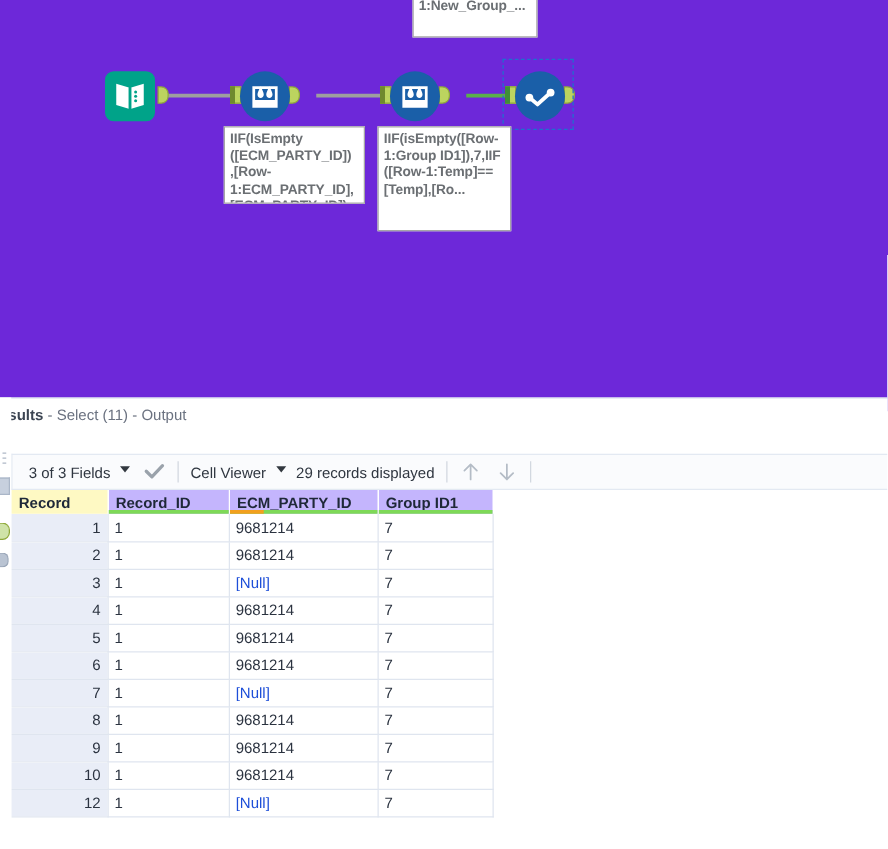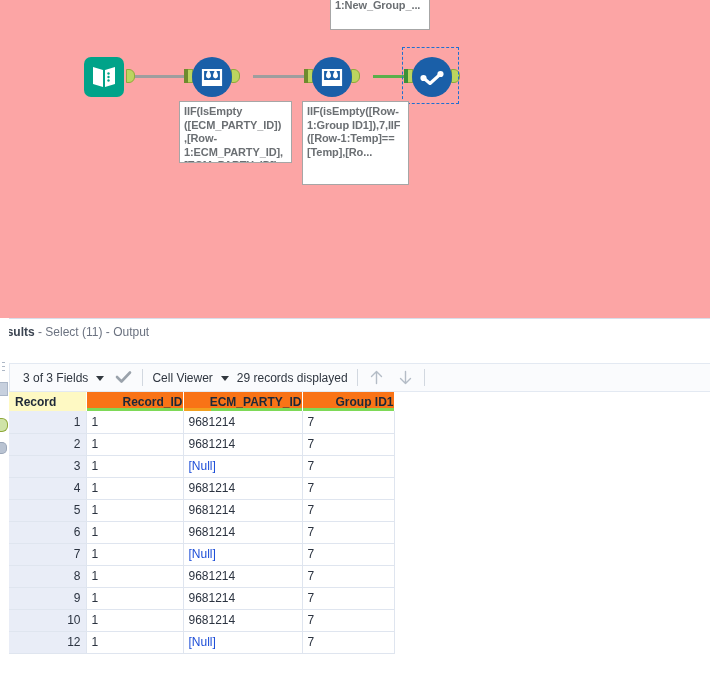--- a/index.html
+++ b/index.html
@@ -9,21 +9,21 @@
     background: #ffffff;
     font-family: "Liberation Sans", sans-serif;
   }
 
   #app { position: relative; width: 710px; height: 679px; }
 
   
   #canvas {
     position: absolute; left: 0; top: 0;
     width: 710px; height: 329px;
-    background: #fca5a5;
+    background: #6d28d9;
   }
 
   
   .note {
     position: absolute;
     background: #ffffff;
     border: 1px solid #a6a6a6;
     color: #6b6f73;
     font-size: 11px;
     font-weight: bold;
@@ -127,21 +127,21 @@
     width: 701px; height: 29px;
     background: #fafbfd;
     border: 1px solid #e3e9f2;
     border-right: none;
     display: flex;
     align-items: center;
     padding-left: 8px;
     gap: 0px;
   }
   .tb-item {
-    display: flex; align-items: center;
+    display: flex; 
     font-size: 12px; color: #2f3640;
     white-space: nowrap;
   }
   .tb-label { padding: 0 5px; }
   .caret {
     width: 0; height: 0;
     border-left: 4px solid transparent;
     border-right: 4px solid transparent;
     border-top: 5px solid #32383f;
     margin: 2px 6px 0 3px;
@@ -163,25 +163,25 @@
   }
   table.datagrid {
     border-collapse: collapse;
     table-layout: fixed;
     width: 375px;
     font-size: 12px;
     color: #2b3340;
   }
   table.datagrid th {
     height: 19px;
-    background: #f97316;
+    background: #c4b5fd;
     font-weight: bold;
     font-size: 12px;
     color: #1e2838;
-    text-align: right;
+    text-align: left;
     padding: 0 0 0 6px;
     border-right: 1px solid #ffffff;
     border-bottom: none;
     position: relative;
     white-space: nowrap;
   }
   table.datagrid th .typebar {
     position: absolute;
     left: 0; bottom: 0;
     height: 3px; width: 100%;

